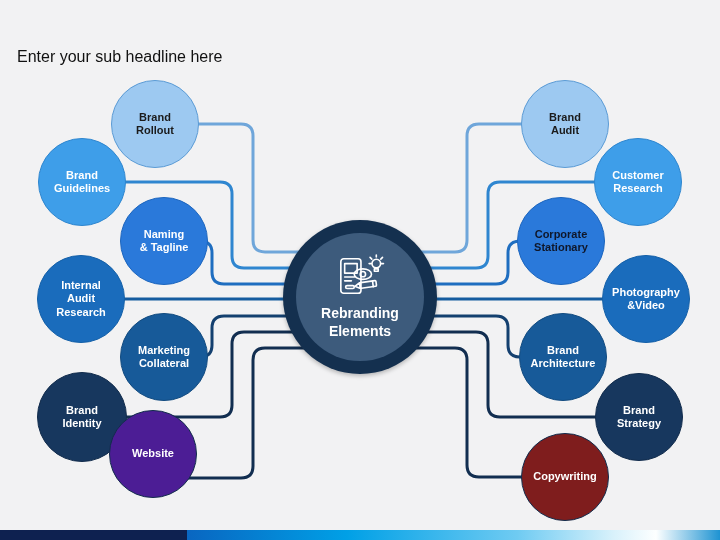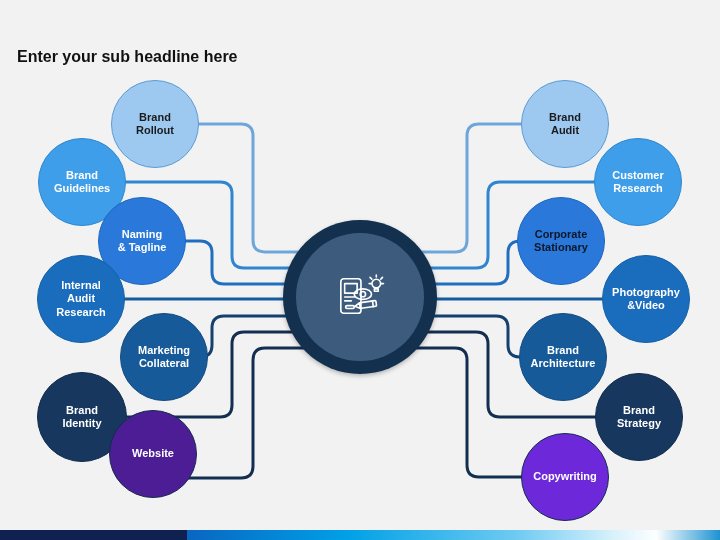--- a/index.html
+++ b/index.html
@@ -10,21 +10,21 @@
     overflow:hidden;
     font-family:"Liberation Sans", sans-serif;
   }
   .title{
     position:absolute;left:17px;top:12px;
     font-size:21px;font-weight:800;color:#0A0A0A;
     letter-spacing:0.2px;
   }
   .subtitle{
     position:absolute;left:17px;top:48px;
-    font-size:16px;font-weight:700;color:#111;
+    font-size:16px;font-weight:400;color:#111;
   }
   #connector-svg{position:absolute;left:0;top:0;z-index:1;}
   .node{
     position:absolute;z-index:2;
     border-radius:50%;
     display:flex;align-items:center;justify-content:center;
     text-align:center;
     font-size:11px;font-weight:700;line-height:1.22;
     white-space:pre-line;
     box-sizing:border-box;
@@ -69,21 +69,21 @@
       <path d="M563 357 L520 357 Q508 357 508 345 L508 328 Q508 316 496 316 L360 316" stroke="#14406F" stroke-width="3" fill="none"></path>
       <path d="M639 417 L500 417 Q488 417 488 405 L488 344 Q488 332 476 332 L360 332" stroke="#122E50" stroke-width="3" fill="none"></path>
       <path d="M565 477 L479 477 Q467 477 467 465 L467 360 Q467 348 455 348 L360 348" stroke="#122E50" stroke-width="3" fill="none"></path>
     </svg>
 
   <div id="nodes">
       <div class="node" style="left: 111px; top: 80px; height: 88px; width: 88px; background: rgb(157, 201, 241); border: 1px solid rgb(91, 155, 213); color: rgb(27, 27, 27);"><span>Brand
 Rollout</span></div>
       <div class="node" style="left: 38px; top: 138px; height: 88px; width: 88px; background: rgb(62, 158, 233); border: 1px solid rgb(46, 134, 207); color: rgb(255, 255, 255);"><span>Brand
 Guidelines</span></div>
-      <div class="node" style="left: 98px; top: 197px; height: 88px; width: 88px; background: rgb(42, 121, 218); border: 1px solid rgb(29, 102, 190); color: rgb(255, 255, 255);"><span>Naming
+      <div class="node" style="left: 120px; top: 197px; height: 88px; width: 88px; background: rgb(42, 121, 218); border: 1px solid rgb(29, 102, 190); color: rgb(255, 255, 255);"><span>Naming
 &amp; Tagline</span></div>
       <div class="node" style="left: 37px; top: 255px; height: 88px; width: 88px; background: rgb(26, 108, 188); border: 1px solid rgb(20, 96, 168); color: rgb(255, 255, 255);"><span>Internal
 Audit
 Research</span></div>
       <div class="node" style="left: 120px; top: 313px; height: 88px; width: 88px; background: rgb(23, 90, 153); border: 1px solid rgb(18, 75, 128); color: rgb(255, 255, 255);"><span>Marketing
 Collateral</span></div>
       <div class="node" style="left: 37px; top: 372px; height: 90px; width: 90px; background: rgb(23, 55, 94); border: 1px solid rgb(18, 44, 76); color: rgb(255, 255, 255);"><span>Brand
 Identity</span></div>
       <div class="node" style="left: 109px; top: 410px; height: 88px; width: 88px; background: #4c1d95; border: 1px solid rgb(18, 44, 76); color: rgb(255, 255, 255);"><span>Website</span></div>
       <div class="node" style="left: 521px; top: 80px; height: 88px; width: 88px; background: rgb(157, 201, 241); border: 1px solid rgb(91, 155, 213); color: rgb(27, 27, 27);"><span>Brand
@@ -91,21 +91,21 @@
       <div class="node" style="left: 594px; top: 138px; height: 88px; width: 88px; background: rgb(62, 158, 233); border: 1px solid rgb(46, 134, 207); color: rgb(255, 255, 255);"><span>Customer
 Research</span></div>
       <div class="node" style="left: 517px; top: 197px; height: 88px; width: 88px; background: rgb(42, 121, 218); border: 1px solid rgb(29, 102, 190); color: #0f172a;"><span>Corporate
 Stationary</span></div>
       <div class="node" style="left: 594px; top: 255px; height: 88px; width: 88px; background: rgb(26, 108, 188); border: 1px solid rgb(20, 96, 168); color: rgb(255, 255, 255); margin-left: 8px;"><span>Photography
 &amp;Video</span></div>
       <div class="node" style="left: 519px; top: 313px; height: 88px; width: 88px; background: rgb(23, 90, 153); border: 1px solid rgb(18, 75, 128); color: rgb(255, 255, 255);"><span>Brand
 Architecture</span></div>
       <div class="node" style="left: 595px; top: 373px; height: 88px; width: 88px; background: rgb(23, 55, 94); border: 1px solid rgb(18, 44, 76); color: rgb(255, 255, 255);"><span>Brand
 Strategy</span></div>
-      <div class="node" style="left: 521px; top: 433px; height: 88px; width: 88px; background: #6d28d9; border: 1px solid rgb(18, 44, 76); color: rgb(255, 255, 255);"><span>Copywriting</span></div>
+      <div class="node" style="left: 521px; top: 433px; height: 88px; width: 88px; background: #7f1d1d; border: 1px solid rgb(18, 44, 76); color: rgb(255, 255, 255);"><span>Copywriting</span></div>
     </div>
 
   <div class="center-wrap" id="center-node" style="left: 283px; top: 220px; height: 154px; width: 154px; background: rgb(20, 48, 79);">
     <div class="center-inner" id="center-inner" style="height: 128px; width: 128px; background: rgb(61, 91, 124);">
       <svg width="50" height="46" viewBox="0 0 52 48" fill="none" stroke="#FFFFFF" stroke-width="1.7" stroke-linecap="round" stroke-linejoin="round">
         <rect x="6" y="5" width="21" height="36" rx="3"></rect>
         <rect x="10" y="10" width="13" height="10"></rect>
         <line x1="10" y1="24" x2="20" y2="24"></line>
         <line x1="10" y1="28" x2="17" y2="28"></line>
         <rect x="11" y="33" width="9" height="3" rx="1.5"></rect>
@@ -117,20 +117,22 @@
         <line x1="36.5" y1="3.5" x2="38.3" y2="5.3"></line>
         <line x1="49.5" y1="3.5" x2="47.7" y2="5.3"></line>
         <line x1="35.5" y1="10" x2="37.8" y2="10"></line>
         <line x1="48.2" y1="10" x2="50.5" y2="10"></line>
         <g transform="rotate(-8 33 32)">
           <rect x="26" y="29" width="17" height="6" rx="1"></rect>
           <path d="M26 29 L20.5 32 L26 35 Z"></path>
           <line x1="39.5" y1="29" x2="39.5" y2="35"></line>
         </g>
       </svg>
+      <div class="center-label">Rebranding
+Elements</div>
     </div>
   </div>
 
   <div class="footer-bar" id="footer-bar" style="height: 10px;">
     <div class="footer-dark" id="footer-dark" style="width: 187px; background: rgb(14, 33, 80);"></div>
     <div class="footer-gradient" id="footer-gradient" style="background: linear-gradient(90deg, rgb(9, 102, 193) 0%, rgb(0, 160, 230) 30%, rgb(111, 203, 242) 62%, rgb(216, 241, 251) 80%, rgb(253, 255, 255) 88%, rgb(30, 147, 210) 100%);"></div>
   </div>
 </div>
 
 </body></html>

